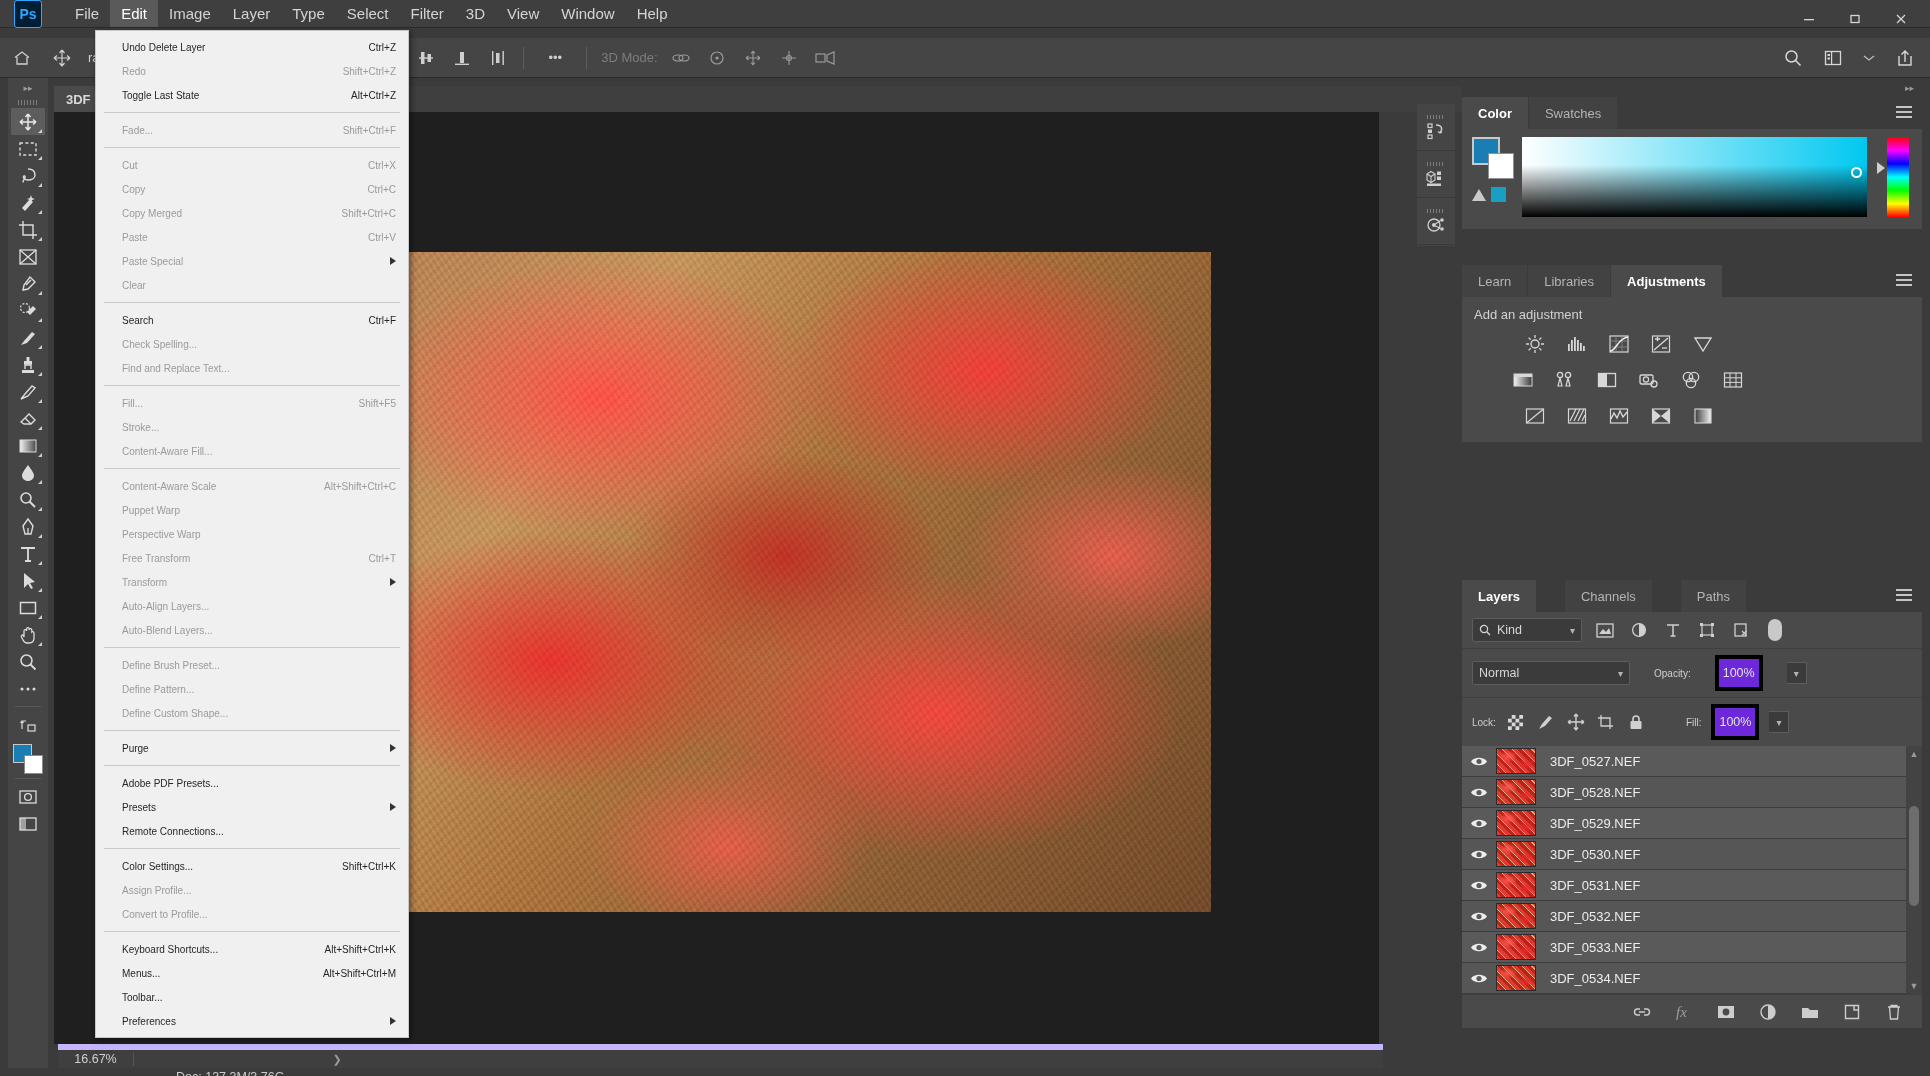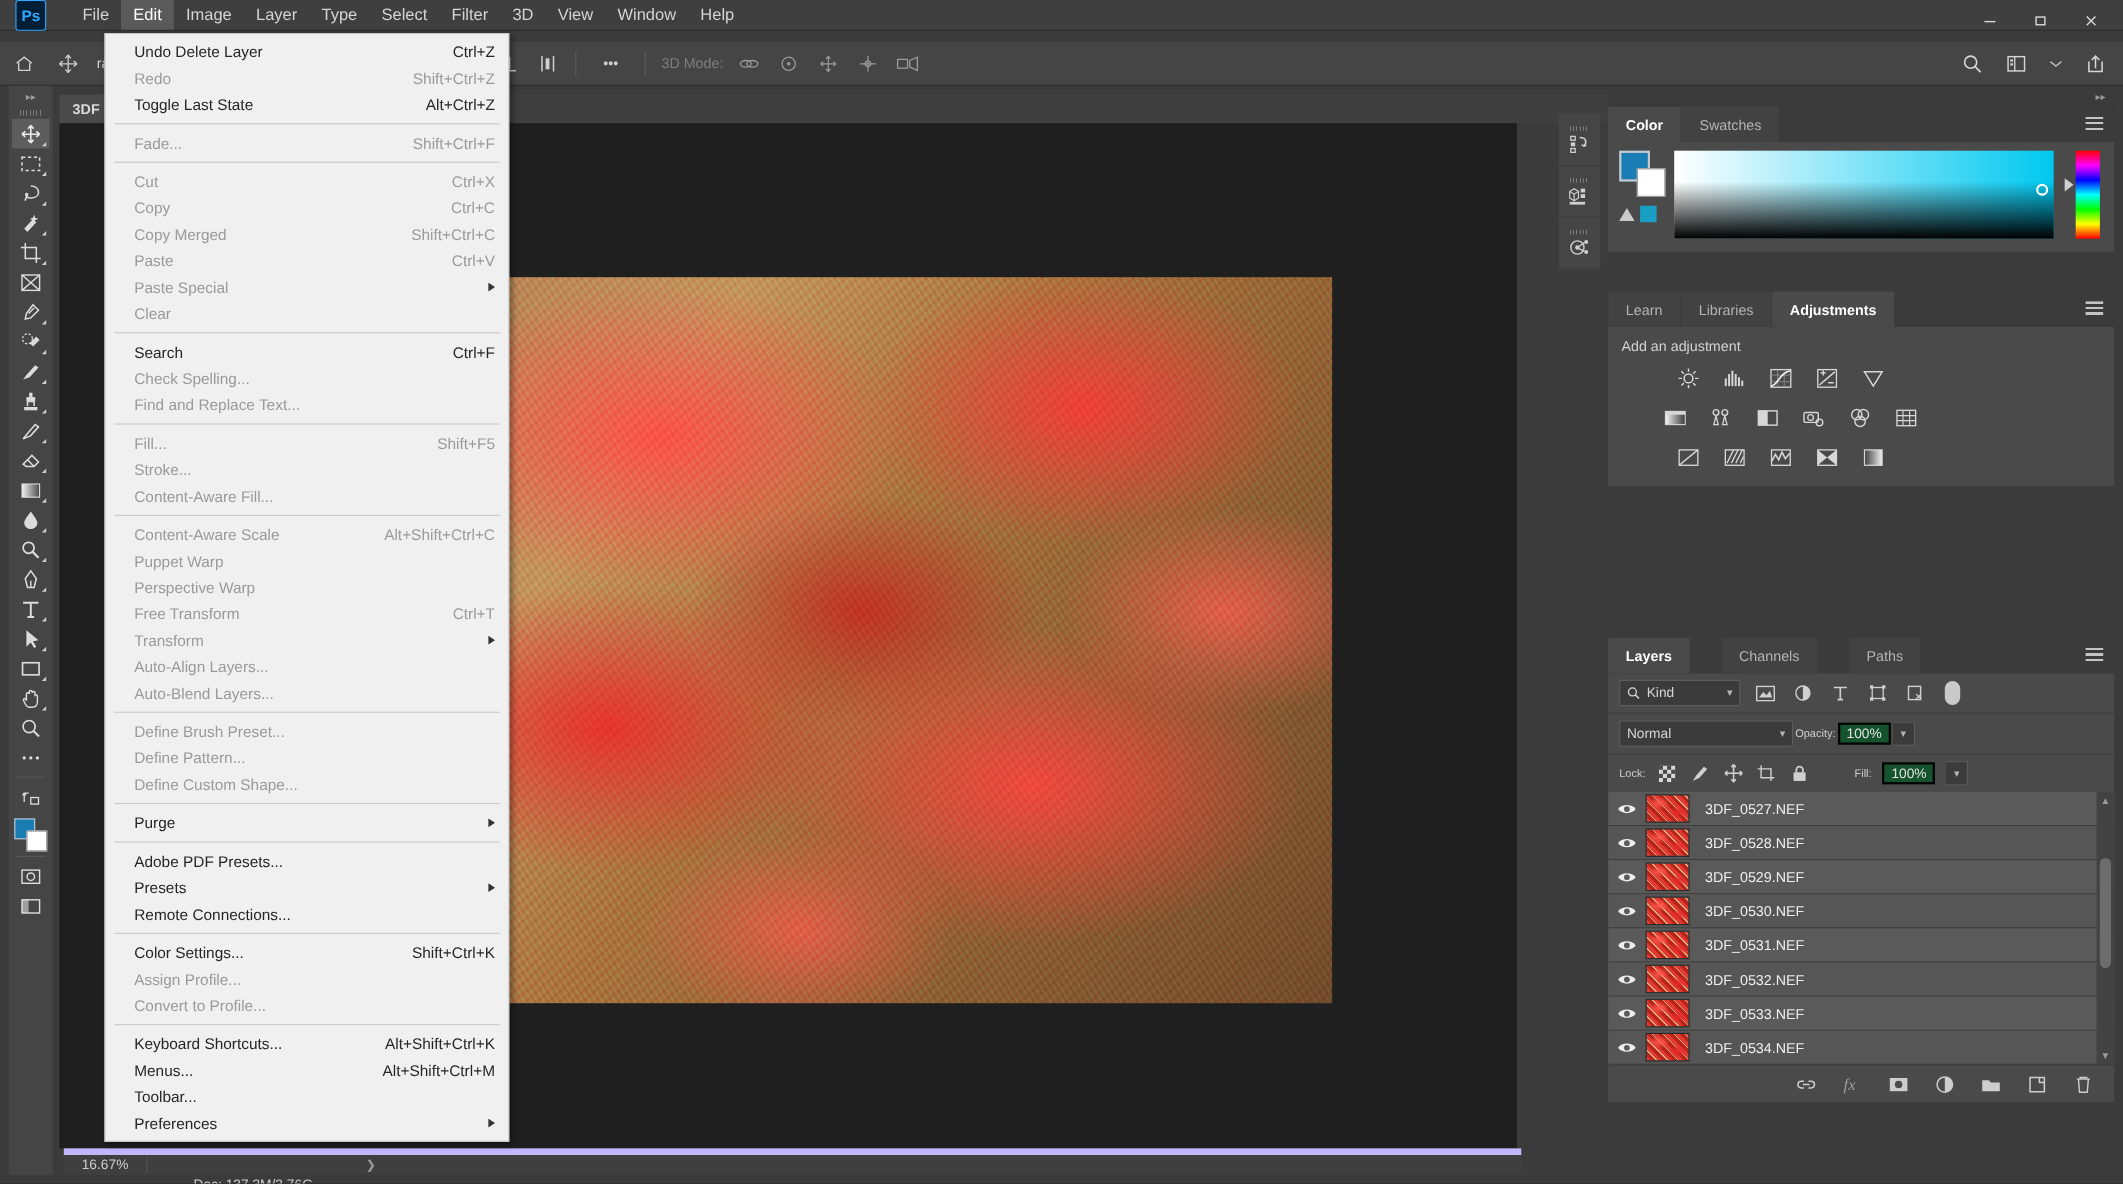--- a/index.html
+++ b/index.html
@@ -164,26 +164,26 @@
   .adj-row { display: flex; gap: 16px; padding: 0 0 12px 60px; }
   .adj-ic { width: 26px; height: 24px; display:flex; align-items:center; justify-content:center; color: #d7d7d7; }
 
   
   .lay-filter { display:flex; align-items:center; gap: 12px; padding: 6px 10px; background:#4a4a4a; }
   .kind-sel { display:flex; align-items:center; gap:6px; width: 110px; height: 24px; background:#3b3b3b;
     border:1px solid #5c5c5c; border-radius:2px; padding: 0 6px; color:#d6d6d6; font-size:12.5px; }
   .kind-sel .chev { margin-left:auto; font-size:10px; color:#b4b4b4; }
   .filt-ic { width:22px;height:22px;display:flex;align-items:center;justify-content:center;color:#d0d0d0; }
   .toggle-pill { width: 14px; height: 22px; border-radius: 8px; background: #c9c9c9; margin-left: 4px; }
-  .lay-blend { display:flex; align-items:center; gap: 2px; padding: 6px 10px; background:#4a4a4a; border-top:1px solid #3f3f3f;}
+  .lay-blend { display:flex; align-items:center; gap: 24px; padding: 6px 10px; background:#4a4a4a; border-top:1px solid #3f3f3f;}
   .blend-sel { width: 158px; height: 24px; background:#3b3b3b; border:1px solid #5c5c5c; border-radius:2px;
      display:flex; align-items:center; padding: 0 6px; color:#d6d6d6; font-size:12.5px; }
   .blend-sel .chev { margin-left:auto; font-size:10px; color:#b4b4b4; }
   .lbl { color: #cfcfcf; font-size: 10px; }
-  .numbox { height: 20px; min-width: 48px; background:#14532d; border:2px solid #000000; color:#e2e2e2;
+  .numbox { height: 36px; min-width: 48px; background:#6d28d9; border:4px solid #000000; color:#e2e2e2;
      font-size: 12.5px; display:flex; align-items:center; justify-content:center; }
   .numchev { height: 22px; width: 20px; background:#3b3b3b; border:1px solid #5c5c5c; border-left:none;
      color:#b4b4b4; font-size: 10px; display:flex; align-items:center; justify-content:center; }
   .lay-lock { display:flex; align-items:center; gap: 10px; padding: 6px 10px; background:#4a4a4a; border-top:1px solid #3f3f3f;}
   .lock-ic { width: 20px; height: 20px; display:flex; align-items:center; justify-content:center; color:#d0d0d0; }
 
   .layer-list { background: #4a4a4a; position: relative; }
   .layer-row { display: flex; align-items: center; height: 31px; border-bottom: 1px solid #3d3d3d; background:#5a5a5a; }
   .layer-row.alt { background: #565656; }
   .eye { width: 34px; display: flex; align-items:center; justify-content:center; color:#e8e8e8; }
@@ -195,24 +195,24 @@
   }
   .layer-name { margin-left: 14px; color: #ededed; font-size: 13px; }
   .layer-scroll { position: absolute; right: 0; top: 0; width: 16px; bottom: 0; background: #434343; }
   .ls-up, .ls-dn { height: 16px; color:#9a9a9a; font-size:9px; display:flex; align-items:center; justify-content:center;}
   .ls-thumb { position:absolute; left:3px; right:3px; top: 60px; height: 100px; background:#6d6d6d; border-radius:5px;}
   .layer-foot { height: 34px; background:#4a4a4a; display:flex; align-items:center; justify-content:flex-end; gap: 22px; padding-right: 18px; border-top:1px solid #3f3f3f;}
   .lf-ic { width: 20px; height: 20px; display:flex; align-items:center; justify-content:center; color: #cdcdcd; }
 
   
   .menu {
-    position: absolute; left: 95px; top: 30px; width: 368px;
+    position: absolute; left: 95px; top: 30px; width: 314px;
     background: #f0f0f0; border: 1px solid #c8c8c8;
     box-shadow: 2px 2px 6px rgba(0,0,0,0.45); padding: 4px 0;
-    font-size: 14px; z-index: 50;
+    font-size: 10px; z-index: 50;
   }
   .mi { position: relative; height: 24px; display:flex; align-items:center; padding: 0 12px 0 26px; color: #262626; }
   .mi.dim { color: #9a9a9a; }
   .mi .sc { position: absolute; right: 12px; color: inherit; }
   .mi.dim .sc { color: #9a9a9a; }
   .mi .arrow { position: absolute; right: 12px; width: 0; height: 0;
     border-top: 4px solid transparent; border-bottom: 4px solid transparent; border-left: 6px solid #333; }
   .msep { height: 1px; background: #c9c9c9; margin: 5px 8px; }
 </style>
 </head>

